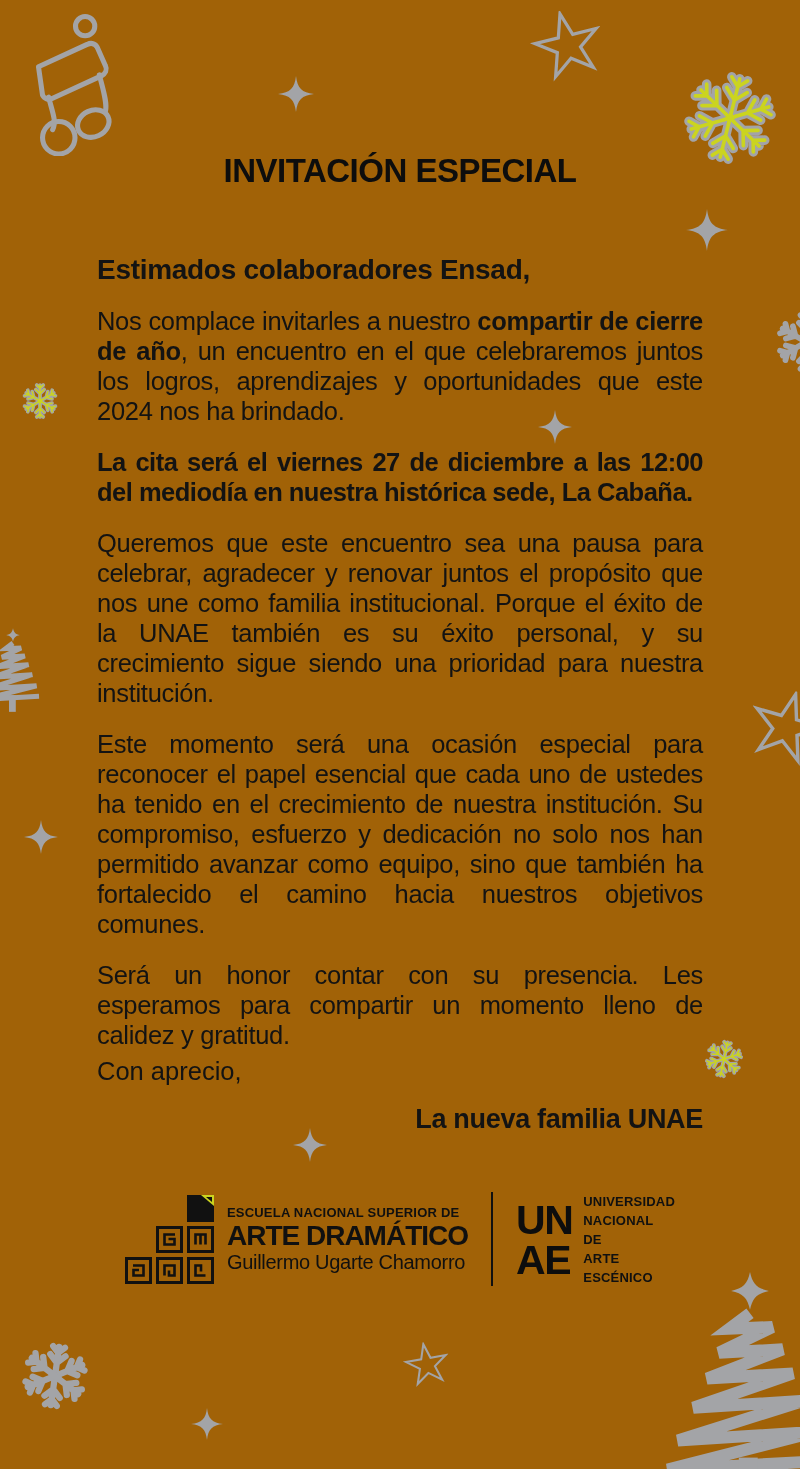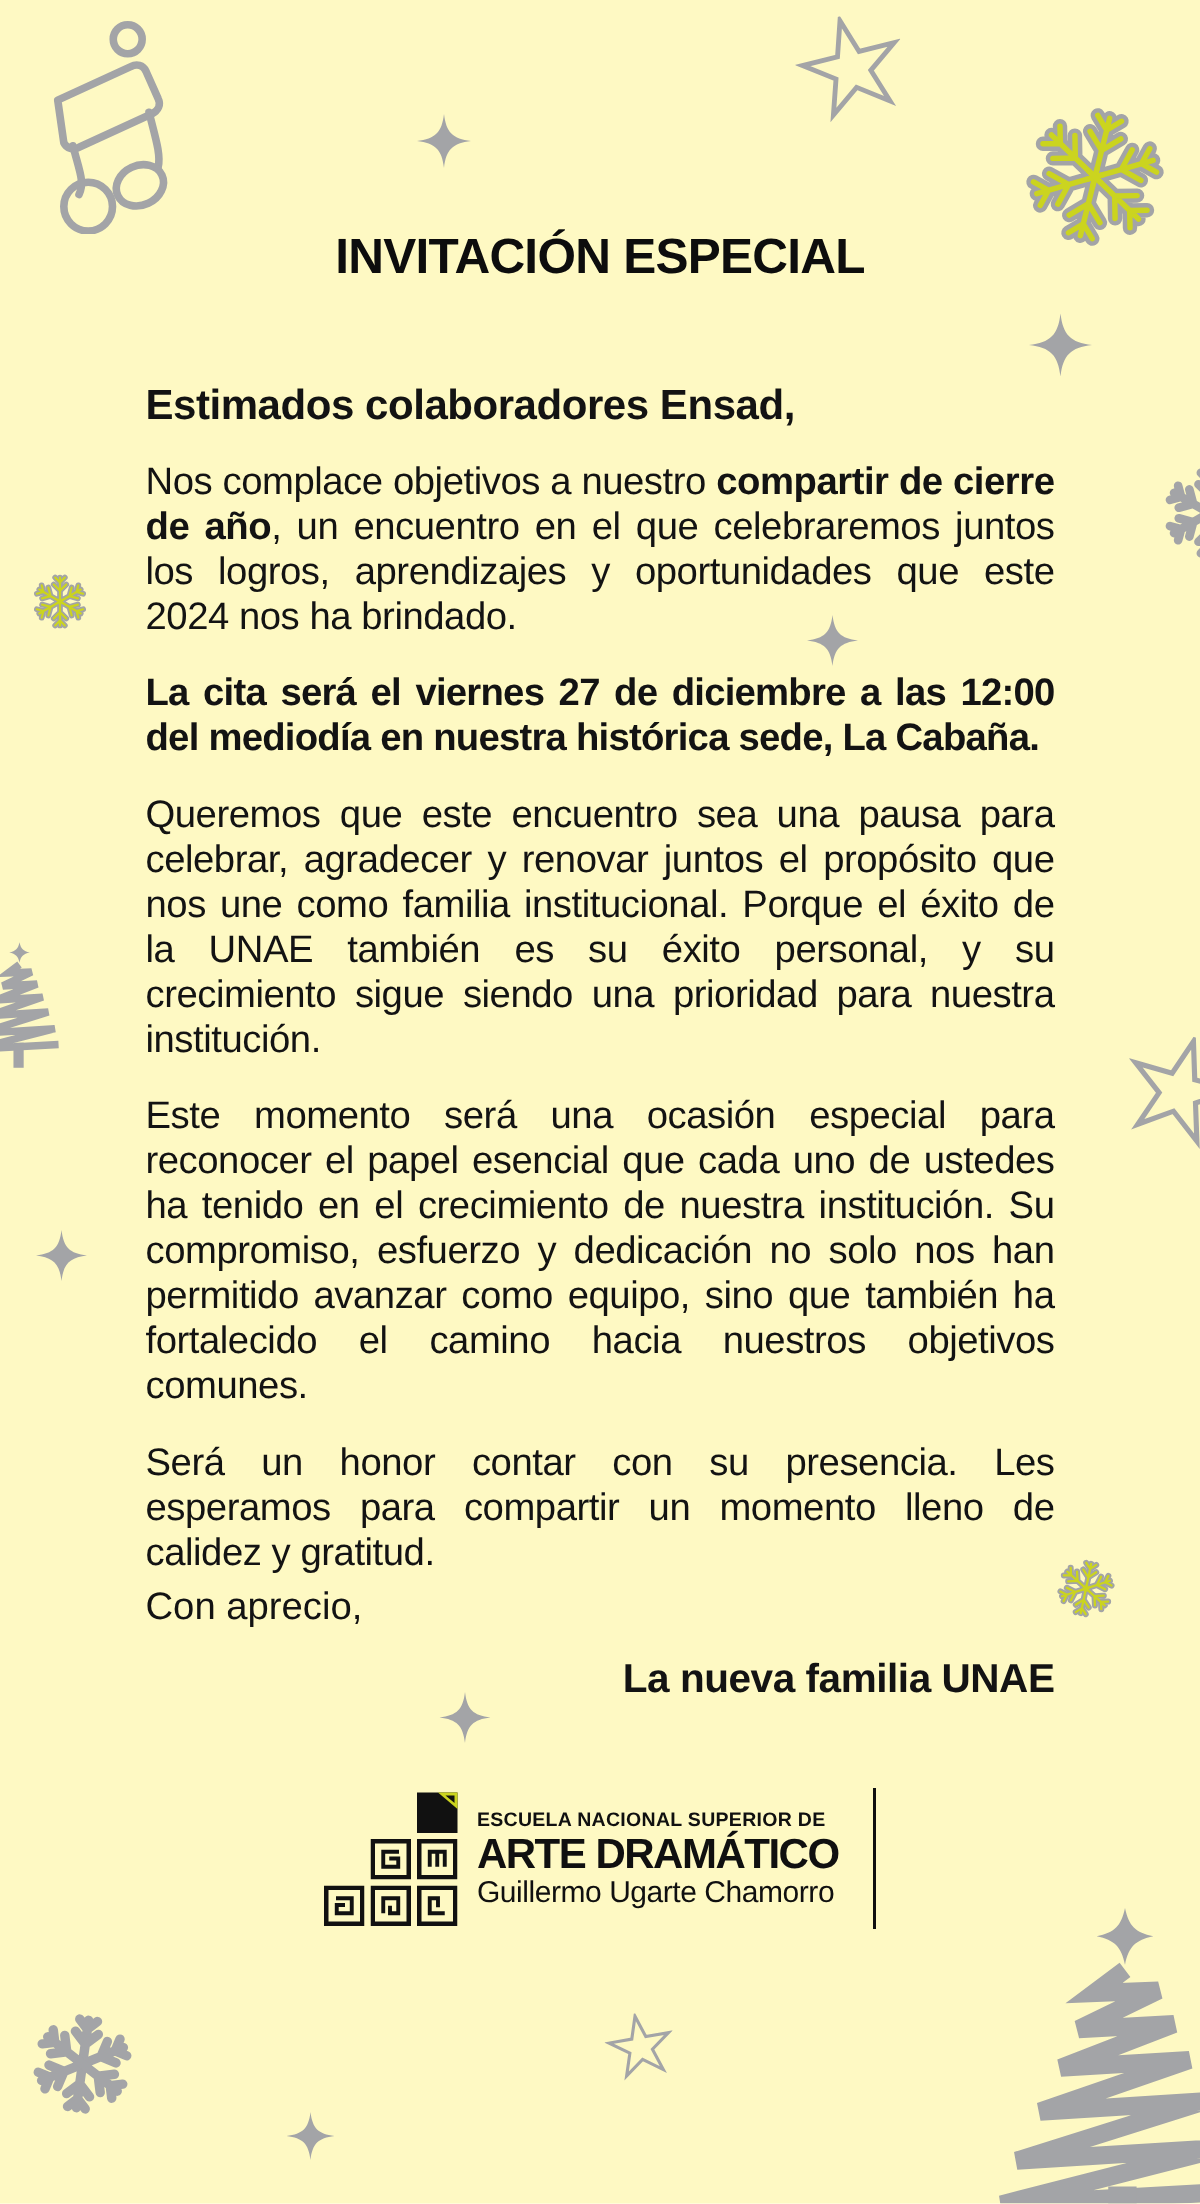--- a/index.html
+++ b/index.html
@@ -1,18 +1,18 @@
 <!DOCTYPE html>
 <html lang="es"><head>
 <meta charset="utf-8">
 <style>
   html,body{margin:0;padding:0;}
   .page{
     position:relative; width:800px; height:1469px;
-    background:#fef9c3; overflow:hidden;
+    background:#a16207; overflow:hidden;
     font-family:"Liberation Sans", sans-serif; color:#131313;
   }
   svg.deco{position:absolute; display:block; transform-origin:center;}
   
   .content{position:absolute; inset:0; padding:0 97px; z-index:2;}
   .title{
     margin:151px 0 0; font-size:33px; font-weight:900; letter-spacing:-0.5px;
     line-height:40px; text-align:center; color:#0d0d0d;
   }
   .greeting{margin:63px 0 0; font-size:28px; font-weight:bold; line-height:31px; letter-spacing:-0.3px;}
@@ -141,21 +141,21 @@
     </svg>
   <svg class="deco" viewBox="0 0 100 135" style="left:664px;top:1272px;width:172px;height:232px;">
       <use href="#tree" stroke="#a3a4a7" color="#a3a4a7" stroke-width="7"></use>
     </svg>
 
   <div class="content">
     <h1 class="title">INVITACIÓN ESPECIAL</h1>
 
     <p class="greeting">Estimados colaboradores Ensad,</p>
 
-    <p class="para"><span>Nos complace objetivos a nuestro </span><b>compartir de cierre de año</b><span>, un encuentro en el que celebraremos juntos los logros, aprendizajes y oportunidades que este 2024 nos ha brindado.</span></p>
+    <p class="para"><span>Nos complace invitarles a nuestro </span><b>compartir de cierre de año</b><span>, un encuentro en el que celebraremos juntos los logros, aprendizajes y oportunidades que este 2024 nos ha brindado.</span></p>
 
     <p class="para bold">La cita será el viernes 27 de diciembre a las 12:00 del mediodía en nuestra histórica sede, La Cabaña.</p>
 
     <p class="para">Queremos que este encuentro sea una pausa para celebrar, agradecer y renovar juntos el propósito que nos une como familia institucional. Porque el éxito de la UNAE también es su éxito personal, y su crecimiento sigue siendo una prioridad para nuestra institución.</p>
 
     <p class="para">Este momento será una ocasión especial para reconocer el papel esencial que cada uno de ustedes ha tenido en el crecimiento de nuestra institución. Su compromiso, esfuerzo y dedicación no solo nos han permitido avanzar como equipo, sino que también ha fortalecido el camino hacia nuestros objetivos comunes.</p>
 
     <p class="para">Será un honor contar con su presencia. Les esperamos para compartir un momento lleno de calidez y gratitud.</p>
 
     <p class="signoff">Con aprecio,</p>
@@ -191,15 +191,28 @@
       </div>
       <div class="ensad-text">
         <div class="ensad-l1">ESCUELA NACIONAL SUPERIOR DE</div>
         <div class="ensad-l2">ARTE DRAMÁTICO</div>
         <div class="ensad-l3">Guillermo Ugarte Chamorro</div>
       </div>
     </div>
 
     <div class="logo-divider"></div>
 
+    <div class="unae">
+      <div class="unae-mark">
+        <div>UN</div>
+        <div>AE</div>
+      </div>
+      <div class="unae-text">
+        <div>UNIVERSIDAD</div>
+        <div>NACIONAL</div>
+        <div>DE</div>
+        <div>ARTE</div>
+        <div>ESCÉNICO</div>
+      </div>
+    </div>
 
   </div>
 </div>
 
 </body></html>

